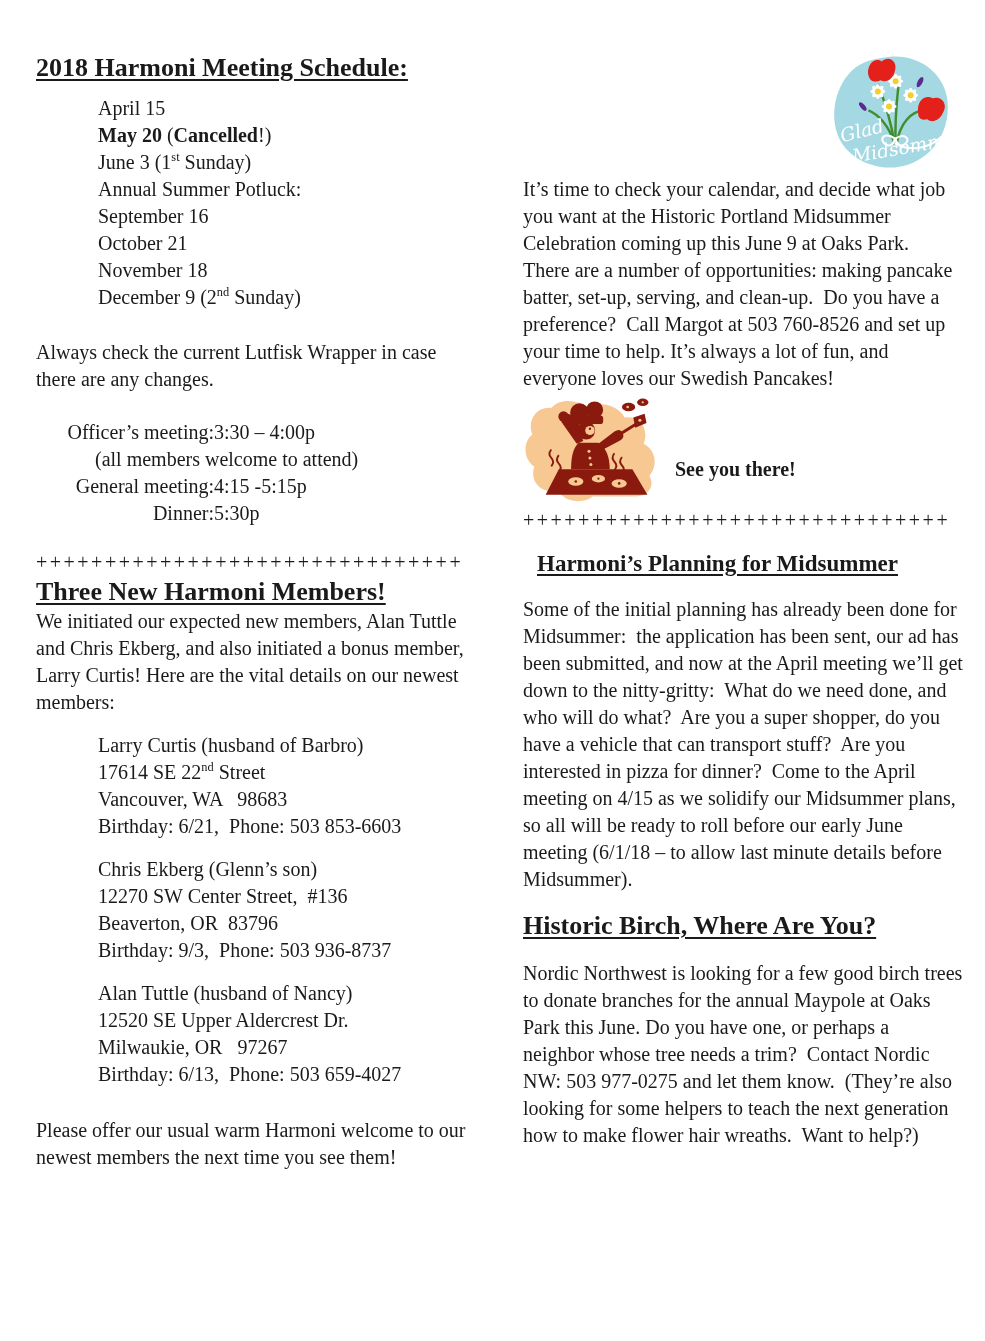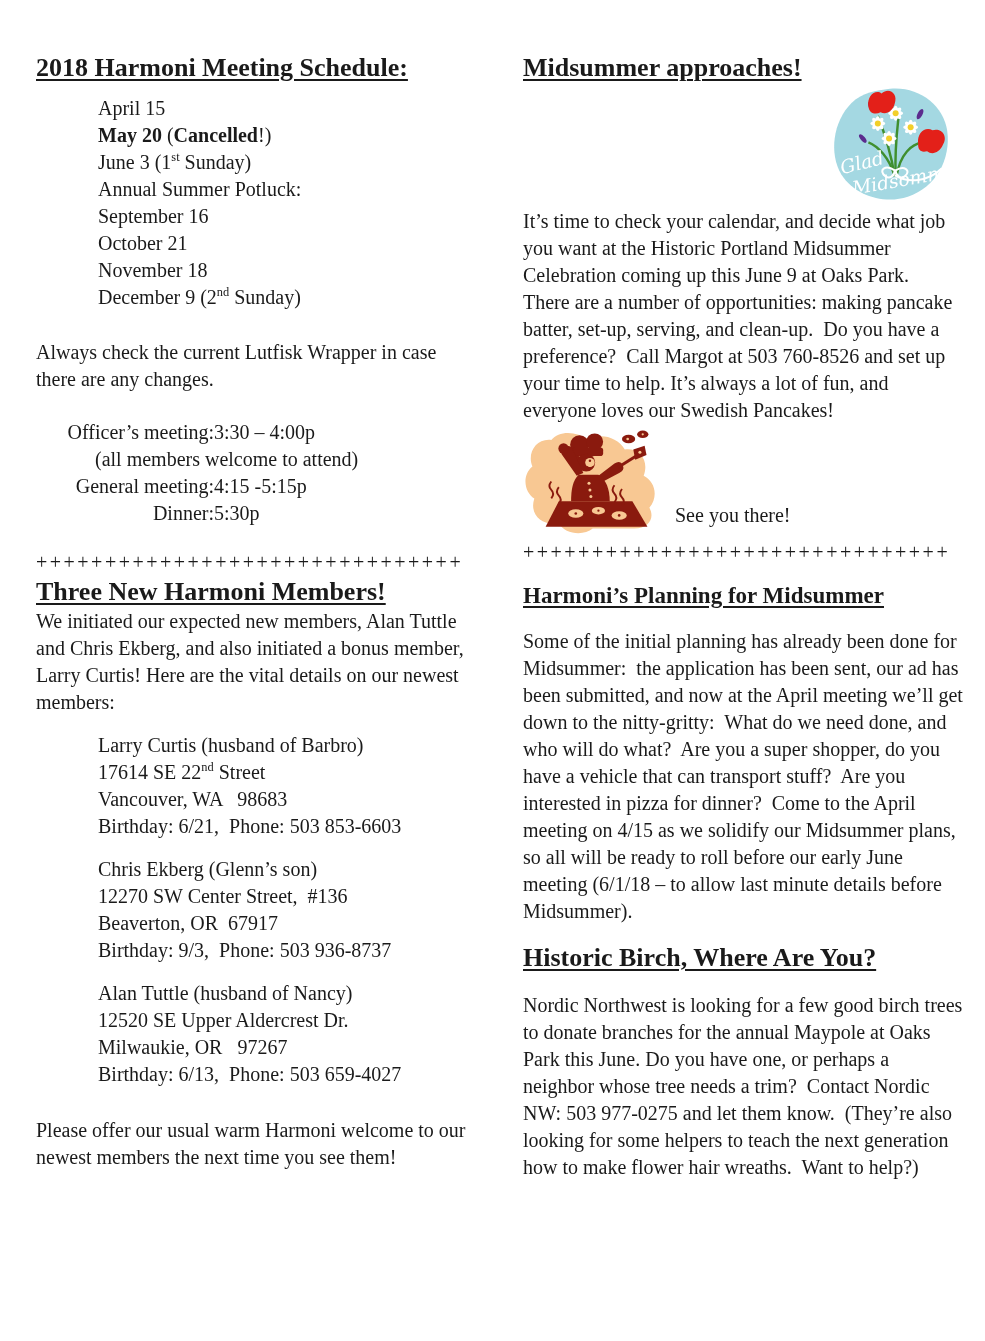--- a/index.html
+++ b/index.html
@@ -27,21 +27,21 @@
     text-decoration-thickness:2px;
     text-underline-offset:3px;
     margin:0; line-height:32px;
     white-space:pre-wrap;
   }
   .h2{
     font-size:23px; font-weight:bold;
     text-decoration:underline;
     text-decoration-thickness:2px;
     text-underline-offset:3px;
-    margin:0; line-height:29px;
+    margin:14px; line-height:29px;
     white-space:pre-wrap;
   }
   .body-text{
     font-size:20px; line-height:27px;
     white-space:pre-wrap;
     margin:0;
   }
   .sched-list{ margin:11px 0 0 0; padding-left:62px; font-size:20px; line-height:27px; }
   .sched-line{ white-space:pre-wrap; }
   .indent-more{ padding-left:10px; }
@@ -68,21 +68,21 @@
   .members-heading{ margin-top:1px; }
   .member-card{ padding-left:62px; margin-top:16px; font-size:20px; line-height:27px; }
   .member-line{ white-space:pre-wrap; }
   .outro-para{ margin-top:29px; }
 
   .badge-row{ text-align:right; margin:2px 12px 0 0; height:122px; }
   .badge-svg{ width:122px; height:122px; }
 
   .chef-row{ display:flex; align-items:flex-end; height:112px; margin-top:1px; }
   .chef-svg{ width:132px; height:112px; flex:none; }
-  .see-you{ margin:0 0 10px 20px; font-size:20px; white-space:pre-wrap; }
+  .see-you{ margin:0 0 24px 20px; font-size:20px; white-space:pre-wrap;font-weight:bold; }
 
   .planning-heading{ margin-top:16px; }
   .birch-heading{ margin-top:17px; }
   .after-head{ margin-top:18px; }
 
   
   .f-maroon{ fill:var(--chef_dark); }
   .f-peach{ fill:var(--chef_bg); }
   .s-maroon{ stroke:var(--chef_dark); fill:none; }
   .f-blue{ fill:var(--badge_bg); }
@@ -144,37 +144,36 @@
     <div class="member-card" style="margin-top:16px;">
       <div class="member-line">Larry Curtis (husband of Barbro)</div>
       <div class="member-line"><span>17614 SE 22</span><sup>nd</sup><span> Street</span></div>
       <div class="member-line">Vancouver, WA   98683</div>
       <div class="member-line">Birthday: 6/21,  Phone: 503 853-6603</div>
     </div>
 
     <div class="member-card">
       <div class="member-line">Chris Ekberg (Glenn’s son)</div>
       <div class="member-line">12270 SW Center Street,  #136</div>
-      <div class="member-line">Beaverton, OR  67917</div>
+      <div class="member-line">Beaverton, OR  83796</div>
       <div class="member-line">Birthday: 9/3,  Phone: 503 936-8737</div>
     </div>
 
     <div class="member-card">
       <div class="member-line">Alan Tuttle (husband of Nancy)</div>
       <div class="member-line">12520 SE Upper Aldercrest Dr.</div>
       <div class="member-line">Milwaukie, OR   97267</div>
       <div class="member-line">Birthday: 6/13,  Phone: 503 659-4027</div>
     </div>
 
     <p class="body-text outro-para">Please offer our usual warm Harmoni welcome to our newest members the next time you see them!</p>
   </div>
 
   <div class="col-right">
 
-    <h1 class="h1">Midsummer approaches!</h1>
 
     <div class="badge-row">
       <svg class="badge-svg" viewBox="0 0 130 130" aria-hidden="true">
         <path class="f-blue" d="M65,3 C95,0 122,20 126,48 C130,78 114,108 84,118 C60,126 28,118 13,94 C0,72 4,38 24,18 C36,7 50,5 65,3 Z"></path>
         <g class="s-green" stroke-width="2.6">
           <path d="M70,96 C66,72 60,52 52,32"></path>
           <path d="M71,96 C70,68 72,52 74,34"></path>
           <path d="M72,96 C76,72 88,62 100,60"></path>
           <path d="M70,96 C64,76 52,64 42,60"></path>
         </g>

